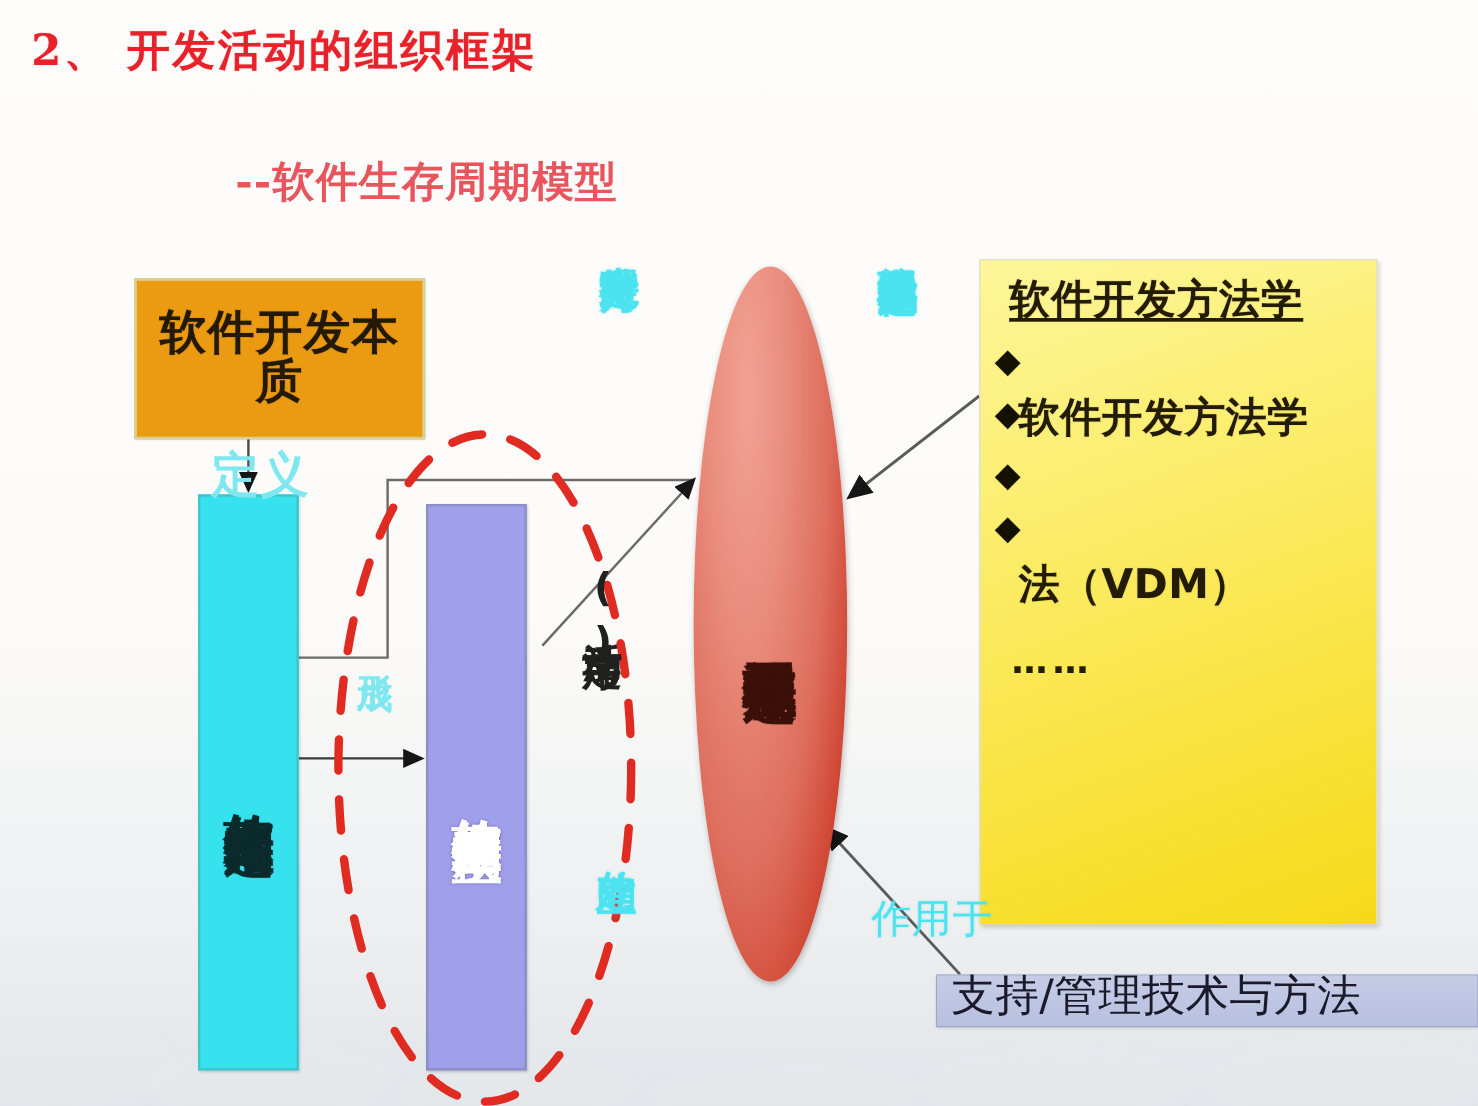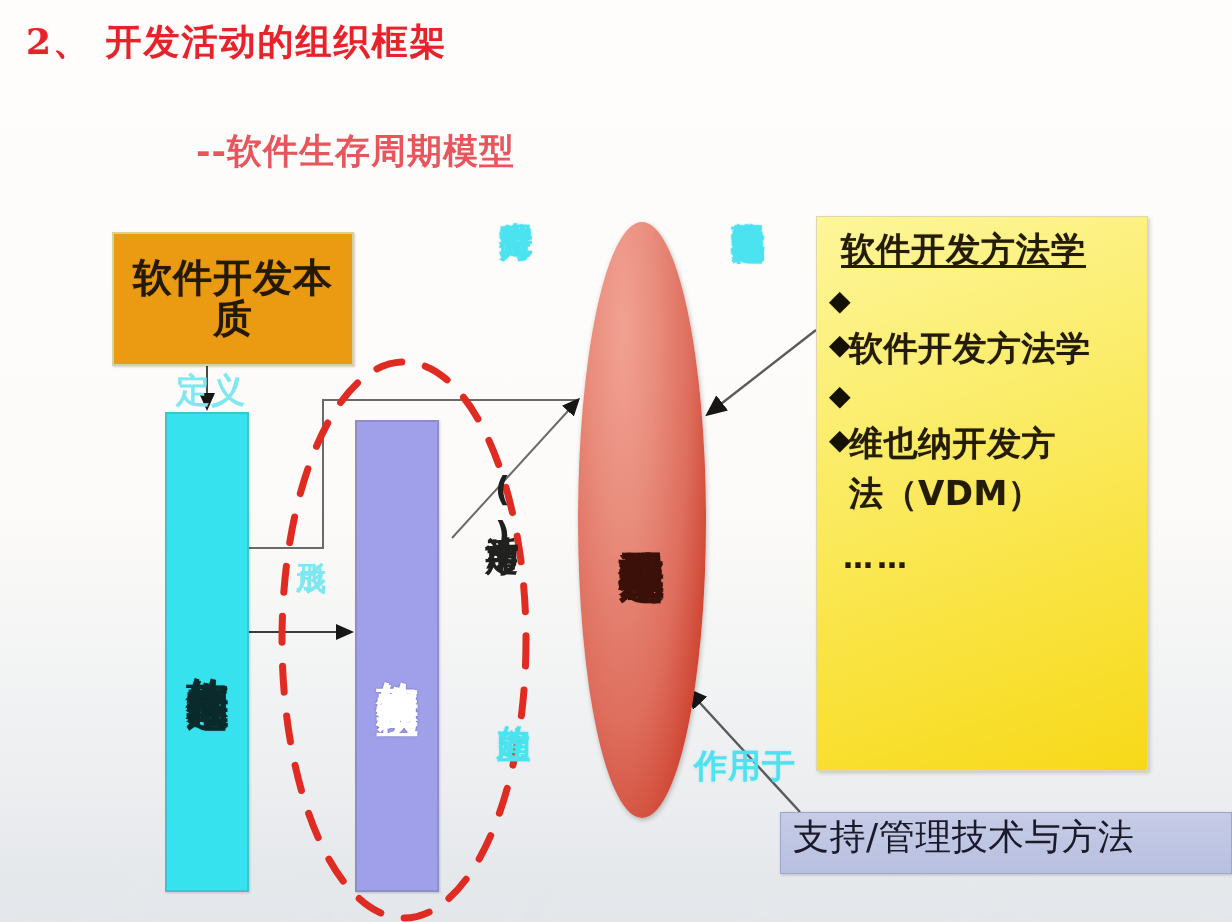--- a/index.html
+++ b/index.html
@@ -112,47 +112,48 @@
     letter-spacing:.5px;
     text-shadow:0 0 1px rgba(0,0,0,.35);
   }
   .bullet{display:inline-block;width:20px;flex:0 0 20px;
     font-size:28px;line-height:1.3;color:#151100;}
   .nobullet{display:inline-block;width:20px;flex:0 0 20px;}
   .ydots{color:#241c02;font-weight:bold;font-size:30px;
     letter-spacing:4px;margin:26px 0 0 14px;}
 
   .support-box{
-    left:780px;top:812px;width:452px;height:62px;
+    left:780px;top:812px;width:452px;height:44px;
     background:linear-gradient(180deg,#c6cce6 0%,#b8c0e0 100%);
     border:1px solid #9ea6cc;
     box-shadow:1px 1px 3px rgba(0,0,0,.2);
-    display:flex;align-items:flex-start;
+    display:flex;align-items:flex-end;
   }
   .support-box .txt{
     color:#1a1a2a;font-weight:500;font-size:36px;
     padding-left:12px;white-space:nowrap;letter-spacing:.5px;
   }
 
   
   .ann{
     position:absolute;color:#4be3ef;font-weight:bold;
     writing-mode:vertical-rl;text-orientation:upright;
     font-size:33px;line-height:1.0;letter-spacing:1px;
     text-shadow:0 0 2px rgba(90,225,240,.6);
     white-space:nowrap;
   }
   .ann-black{color:#20201e;text-shadow:none;}
   .ann-h{
-    position:absolute;color:#4be3ef;font-weight:bold;
+    position:absolute;color:#4be3ef;font-weight:normal;
     font-size:33px;letter-spacing:1px;white-space:nowrap;
     text-shadow:0 0 2px rgba(90,225,240,.6);
+    margin-left:32px;
   }
   .ann-small{
-    position:absolute;color:#7fe7f0;font-weight:bold;font-size:34px;
+    position:absolute;color:#7fe7f0;font-weight:bold;font-size:40px;
     letter-spacing:1px;white-space:nowrap;
   }
   .ann-vsmall{
     position:absolute;color:#7fe7f0;font-weight:bold;font-size:30px;
     writing-mode:vertical-rl;text-orientation:upright;
     letter-spacing:1px;white-space:nowrap;
   }
 
   svg.overlay{position:absolute;left:0;top:0;width:1232px;height:922px;pointer-events:none;}
 </style>
@@ -217,21 +218,20 @@
       </li>
       <li>
         <span class="bullet">◆</span>
         <span>软件开发方法学</span>
       </li>
       <li>
         <span class="bullet">◆</span>
       </li>
       <li>
         <span class="bullet">◆</span>
-        <span>维也纳开发方</span>
       </li>
       <li>
         <span class="nobullet"></span>
         <span>法（VDM）</span>
       </li>
     </ul>
     <div class="ydots">……</div>
   </div>
 
   <div class="box support-box">

